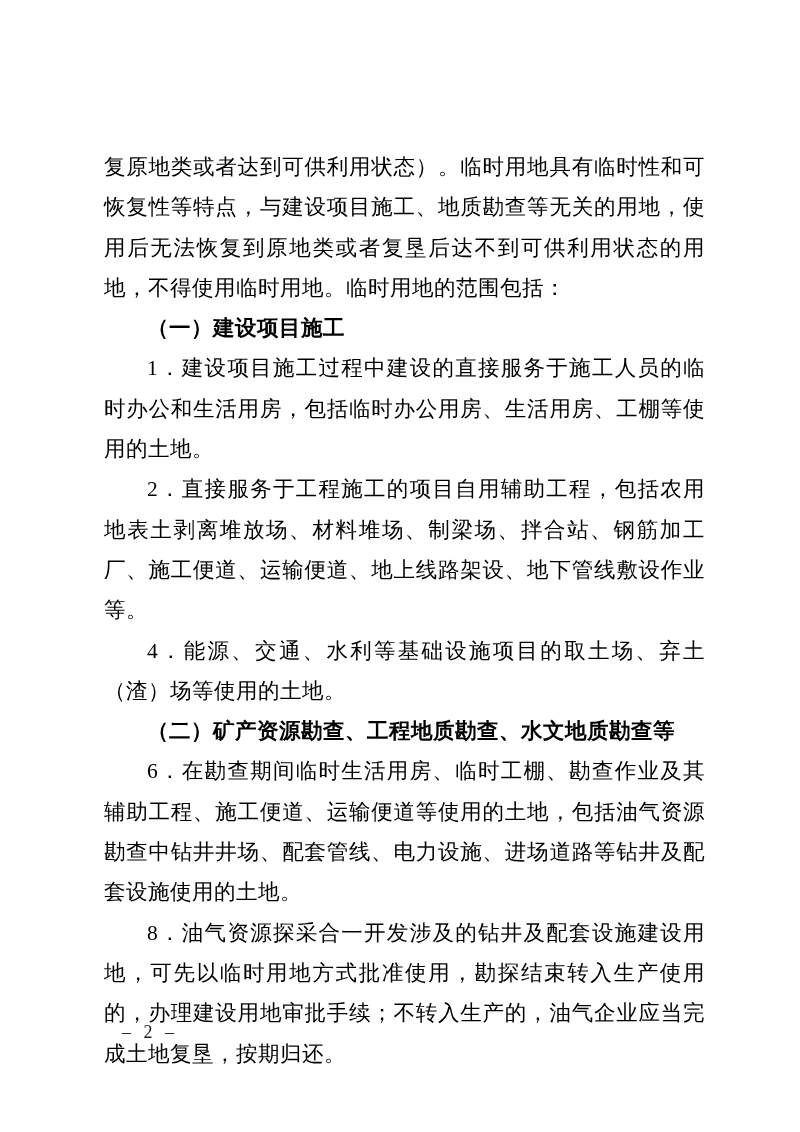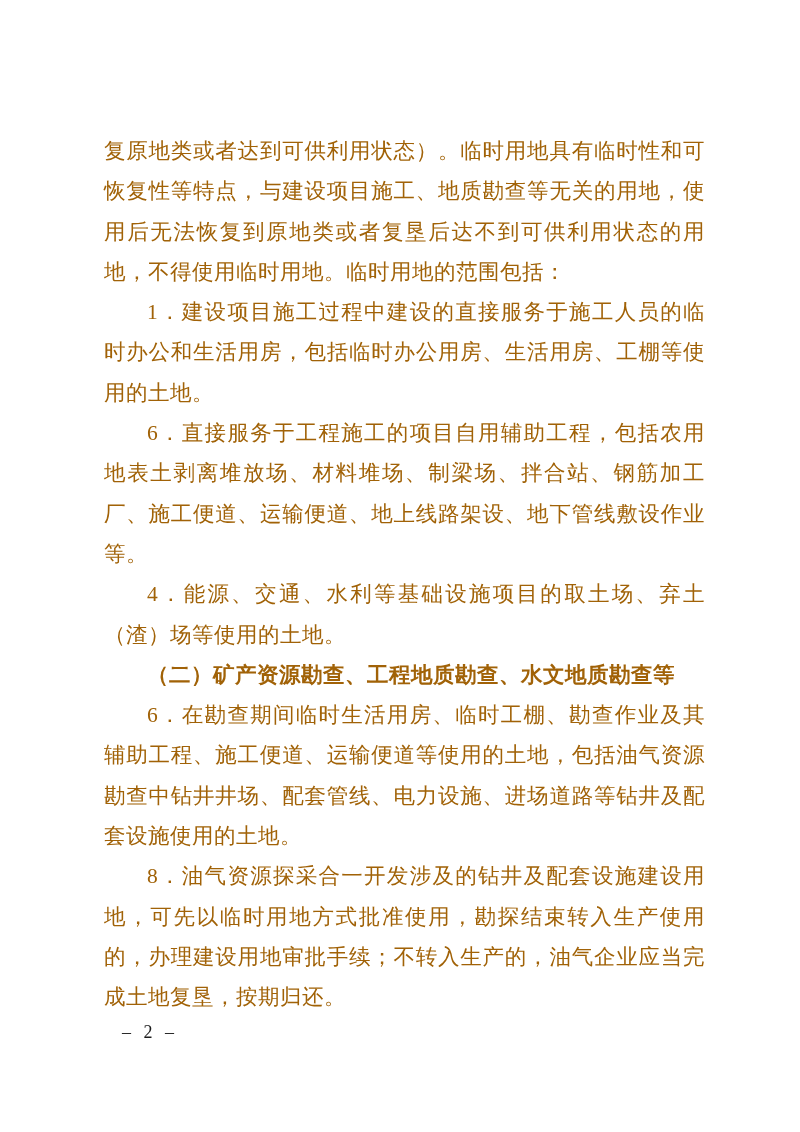--- a/index.html
+++ b/index.html
@@ -10,26 +10,26 @@
   .page {
     position: relative;
     width: 800px;
     height: 1132px;
     background: #ffffff;
     overflow: hidden;
   }
   .doc-content {
     position: absolute;
     left: 104px;
-    top: 131px;
+    top: 147px;
     width: 601px;
     font-family: "Liberation Serif", "DejaVu Serif", serif;
     font-size: 21.5px;
     line-height: 40.3px;
-    color: #a16207;
+    color: #000000;
     text-align: justify;
     text-justify: inter-character;
     letter-spacing: 0.5px;
   }
   .doc-content p {
     margin: 0;
     padding: 0;
     text-indent: 2em;
   }
   .doc-content p.continuation {
@@ -50,24 +50,25 @@
   }
 </style>
 </head>
 <body>
 
 <div class="page">
 
   <div class="doc-content">
     <p class="continuation">复原地类或者达到可供利用状态）。临时用地具有临时性和可恢复性等特点，与建设项目施工、地质勘查等无关的用地，使用后无法恢复到原地类或者复垦后达不到可供利用状态的用地，不得使用临时用地。临时用地的范围包括：</p>
 
+    <p class="section-heading">（一）建设项目施工</p>
 
     <p>1．建设项目施工过程中建设的直接服务于施工人员的临时办公和生活用房，包括临时办公用房、生活用房、工棚等使用的土地。</p>
 
-    <p>6．直接服务于工程施工的项目自用辅助工程，包括农用地表土剥离堆放场、材料堆场、制梁场、拌合站、钢筋加工厂、施工便道、运输便道、地上线路架设、地下管线敷设作业等。</p>
+    <p>2．直接服务于工程施工的项目自用辅助工程，包括农用地表土剥离堆放场、材料堆场、制梁场、拌合站、钢筋加工厂、施工便道、运输便道、地上线路架设、地下管线敷设作业等。</p>
 
     <p>4．能源、交通、水利等基础设施项目的取土场、弃土（渣）场等使用的土地。</p>
 
     <p class="section-heading">（二）矿产资源勘查、工程地质勘查、水文地质勘查等</p>
 
     <p>6．在勘查期间临时生活用房、临时工棚、勘查作业及其辅助工程、施工便道、运输便道等使用的土地，包括油气资源勘查中钻井井场、配套管线、电力设施、进场道路等钻井及配套设施使用的土地。</p>
 
     <p>8．油气资源探采合一开发涉及的钻井及配套设施建设用地，可先以临时用地方式批准使用，勘探结束转入生产使用的，办理建设用地审批手续；不转入生产的，油气企业应当完成土地复垦，按期归还。</p>
   </div>
 

